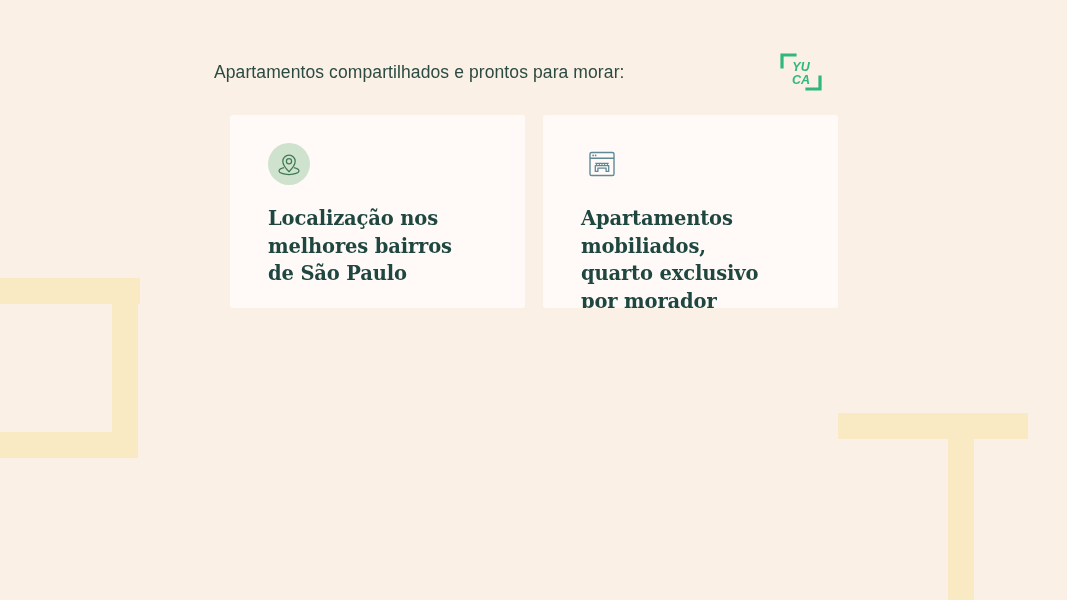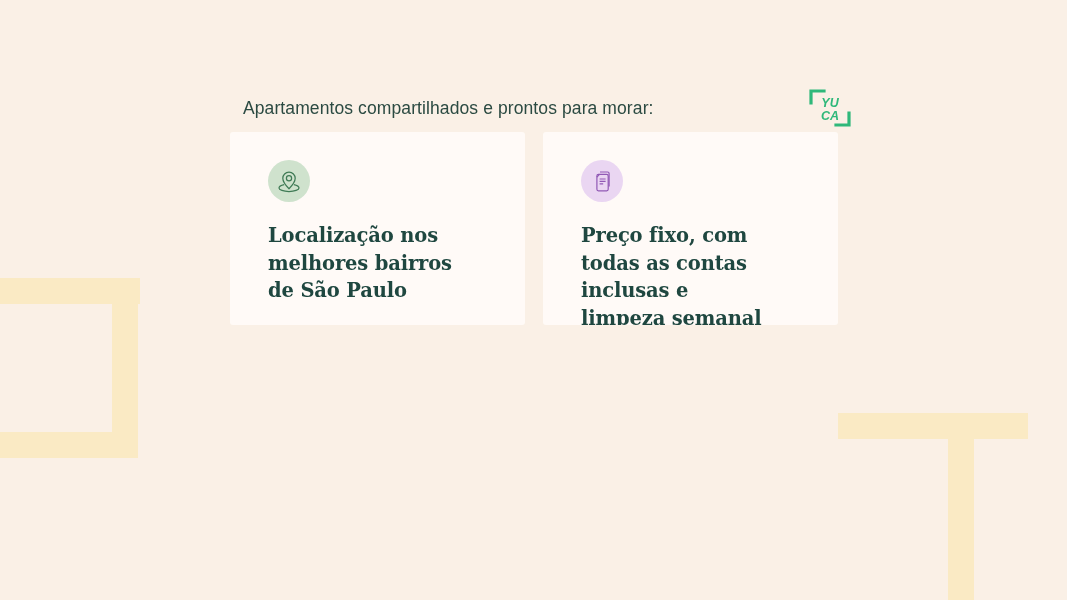--- a/index.html
+++ b/index.html
@@ -60,28 +60,27 @@
     left: 948px;
     top: 413px;
     width: 26px;
     height: 200px;
     background: #faeac4;
   }
 
   
   #header-row {
     position: absolute;
-    left: 243px;
+    left: 214px;
     top: 52px;
     width: 610px;
     height: 40px;
     display: flex;
     align-items: center;
     justify-content: space-between;
-    margin-top: 36px;
   }
   #header-title {
     font-size: 17.5px;
     color: #2b4a42;
     letter-spacing: 0.1px;
     white-space: nowrap;
     font-weight: 400;
   }
   #brand-logo {
     width: 46px;
@@ -89,21 +88,21 @@
     position: relative;
     flex: none;
     font-style: italic;
   }
   #brand-logo svg { display: block; }
 
   
   #card-grid {
     position: absolute;
     left: 230px;
-    top: 132px;
+    top: 115px;
     width: 608px;
     display: grid;
     grid-template-columns: 1fr 1fr;
     grid-template-rows: 193px 219px;
     gap: 18px 18px;
   }
   .card {
     background: #fffaf7;
     border-radius: 3px;
     padding: 28px 34px 0 38px;
@@ -171,29 +170,33 @@
         <circle cx="13" cy="10.2" r="2.6" fill="none" stroke="#3f7a55" stroke-width="1.25"></circle>
         <path d="M8.2 16.6 C4.9 17.3 3 18.5 3 19.9 c0 2 4.5 3.6 10 3.6 s10-1.6 10-3.6 c0-1.4-1.9-2.6-5.2-3.3" fill="none" stroke="#3f7a55" stroke-width="1.25"></path>
       </svg>
     </div>
     <p class="card-title">Localização nos
 melhores bairros
 de São Paulo</p>
   </div>
 
 
-
   <div class="card">
-    <div class="icon-badge badge-purple">
-      <svg width="26" height="26" viewBox="0 0 26 26">
-        <path d="M9.4 6.4 h8.3 a1.5 1.5 0 0 1 1.5 1.5 v13.4 a1.5 1.5 0 0 1 -1.5 1.5 h-8.3 a1.5 1.5 0 0 1 -1.5 -1.5 V7.9 a1.5 1.5 0 0 1 1.5 -1.5 z" fill="none" stroke="#9159b5" stroke-width="1.2"></path>
-        <path d="M11 4 h7.6 a1.5 1.5 0 0 1 1.5 1.5 v13" fill="none" stroke="#9159b5" stroke-width="1.2"></path>
-        <path d="M10.6 11 h6 M10.6 13.4 h6 M10.6 15.8 h3.6" fill="none" stroke="#9159b5" stroke-width="1.2"></path>
-        <path d="M7.9 9.1 l2.6 -2.7" fill="none" stroke="#9159b5" stroke-width="1.2"></path>
+    <div class="icon-badge badge-none">
+      <svg width="30" height="30" viewBox="0 0 30 30">
+        <rect x="3" y="3.5" width="24" height="23" rx="1.6" fill="none" stroke="#5d8a96" stroke-width="1.4"></rect>
+        <path d="M3 9.2 H27" fill="none" stroke="#5d8a96" stroke-width="1.4"></path>
+        <circle cx="6.1" cy="6.4" r="0.85" fill="#5d8a96"></circle>
+        <circle cx="8.6" cy="6.4" r="0.85" fill="#5d8a96"></circle>
+
+        <path d="M8.3 14.4 h13.4" fill="none" stroke="#5d8a96" stroke-width="1.3"></path>
+        <path d="M9.6 14.4 v2.1 M12.4 14.4 v2.1 M15 14.4 v2.1 M17.6 14.4 v2.1 M20.4 14.4 v2.1" fill="none" stroke="#5d8a96" stroke-width="1.1"></path>
+        <path d="M8.3 16.6 h13.4 v5.8 h-2.6 v-3.3 h-8.2 v3.3 H8.3 z" fill="none" stroke="#5d8a96" stroke-width="1.3" stroke-linejoin="round"></path>
       </svg>
     </div>
-    <p class="card-title">Preço fixo, com
-todas as contas
-inclusas e
-limpeza semanal</p>
+    <p class="card-title">Apartamentos
+mobiliados,
+quarto exclusivo
+por morador</p>
   </div>
 
+
 </div>
 
 </body></html>

